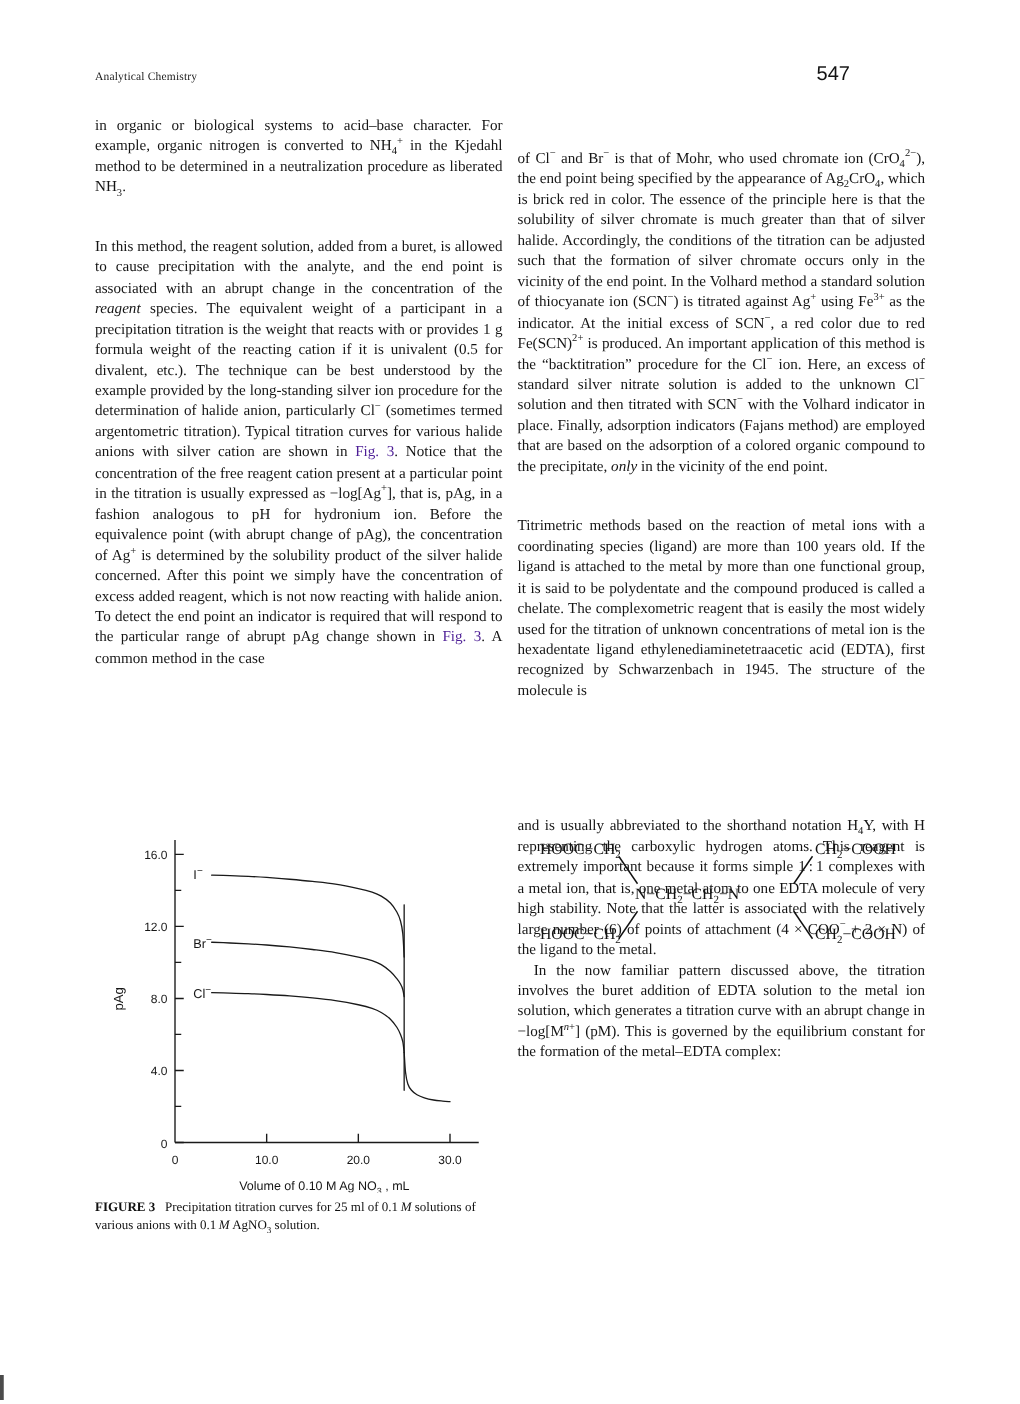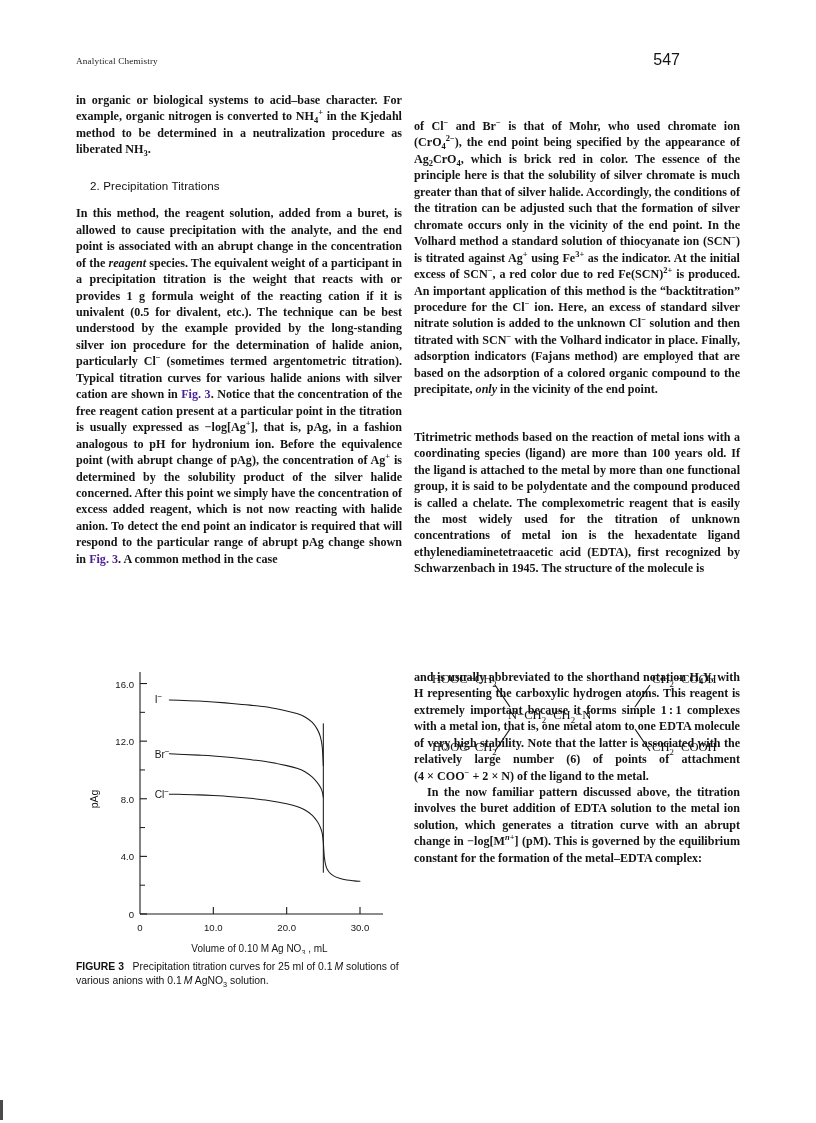--- a/index.html
+++ b/index.html
@@ -49,21 +49,21 @@
     top: 92px;
     font-size: 12.1px;
     line-height: 16.45px;
     text-align: justify;
     text-justify: inter-word;
     hyphens: manual;
   }
   .col.left  { left: 76px; }
   .col.right { left: 414px; margin-top: 26px; }
 
-  .col p { margin: 0; font-weight: bold; }
+  .col p { margin: 0; }
   .col p.ind { text-indent: 13px; }
 
   h2.sect {
     font-family: "Liberation Sans", sans-serif;
     font-size: 11.6px;
     font-weight: 400;
     margin: 0;
     padding: 0;
     color: #111;
     text-indent: 14px;
@@ -93,21 +93,21 @@
     width: 330px;
     height: 290px;
   }
   .chart svg { display: block; }
 
   .caption {
     position: absolute;
     left: 76px;
     top: 960px;
     width: 330px;
-    font-family: Liberation Sans, sans-serif;
+    font-family: Liberation Serif, serif;
     font-size: 10.4px;
     line-height: 14.2px;
     color: #111;
   }
   .caption .lbl { font-weight: bold; }
 
   
   .structure {
     position: absolute;
     left: 430px;
@@ -144,21 +144,20 @@
 <div class="page">
 
   <div class="runhead">Analytical Chemistry</div>
   <div class="folio">547</div>
 
   <div class="col left">
 
     <p>in organic or biological systems to acid–base character. For example, organic nitrogen is converted to NH<sub>4</sub><sup>+</sup> in the Kjedahl method to be determined in a neutralization procedure as liberated NH<sub>3</sub>.</p>
 
     <div class="gap-before-sect"></div>
-    <h2 class="sect">2. Precipitation Titrations</h2>
     <div class="gap-after-sect"></div>
 
     <p>In this method, the reagent solution, added from a buret, is allowed to cause precipitation with the analyte, and the end point is associated with an abrupt change in the concentration of the <span class="it">reagent</span> species. The equivalent weight of a participant in a precipitation titration is the weight that reacts with or provides 1&nbsp;g formula weight of the reacting cation if it is univalent (0.5 for divalent, etc.). The technique can be best understood by the example provided by the long-standing silver ion procedure for the determination of halide anion, particularly Cl<sup>−</sup> (sometimes termed argentometric titration). Typical titration curves for various halide anions with silver cation are shown in <span class="xref">Fig. 3</span>. Notice that the concentration of the free reagent cation present at a particular point in the titration is usually expressed as −log[Ag<sup>+</sup>], that is, pAg, in a fashion analogous to pH for hydronium ion. Before the equivalence point (with abrupt change of pAg), the concentration of Ag<sup>+</sup> is determined by the solubility product of the silver halide concerned. After this point we simply have the concentration of excess added reagent, which is not now reacting with halide anion. To detect the end point an indicator is required that will respond to the particular range of abrupt pAg change shown in <span class="xref">Fig. 3</span>. A common method in the case</p>
   </div>
 
   <div class="col right">
 
     <p>of Cl<sup>−</sup> and Br<sup>−</sup> is that of Mohr, who used chromate ion (CrO<sub>4</sub><sup>2−</sup>), the end point being specified by the appearance of Ag<sub>2</sub>CrO<sub>4</sub>, which is brick red in color. The essence of the principle here is that the solubility of silver chromate is much greater than that of silver halide. Accordingly, the conditions of the titration can be adjusted such that the formation of silver chromate occurs only in the vicinity of the end point. In the Volhard method a standard solution of thiocyanate ion (SCN<sup>−</sup>) is titrated against Ag<sup>+</sup> using Fe<sup>3+</sup> as the indicator. At the initial excess of SCN<sup>−</sup>, a red color due to red Fe(SCN)<sup>2+</sup> is produced. An important application of this method is the “backtitration” procedure for the Cl<sup>−</sup> ion. Here, an excess of standard silver nitrate solution is added to the unknown Cl<sup>−</sup> solution and then titrated with SCN<sup>−</sup> with the Volhard indicator in place. Finally, adsorption indicators (Fajans method) are employed that are based on the adsorption of a colored organic compound to the precipitate, <span class="it">only</span> in the vicinity of the end point.</p>
 
     <div class="gap-before-sect"></div>

